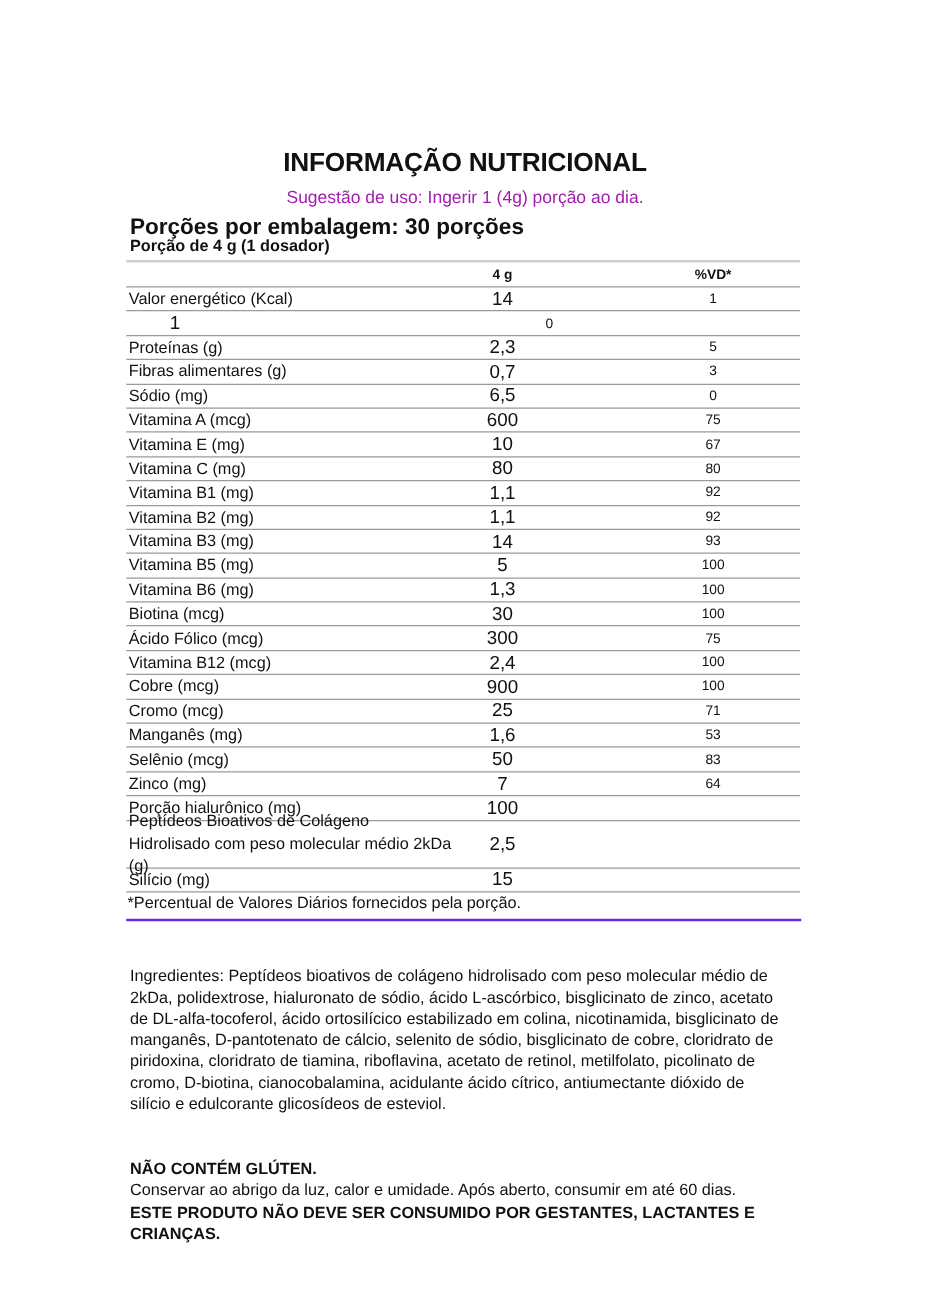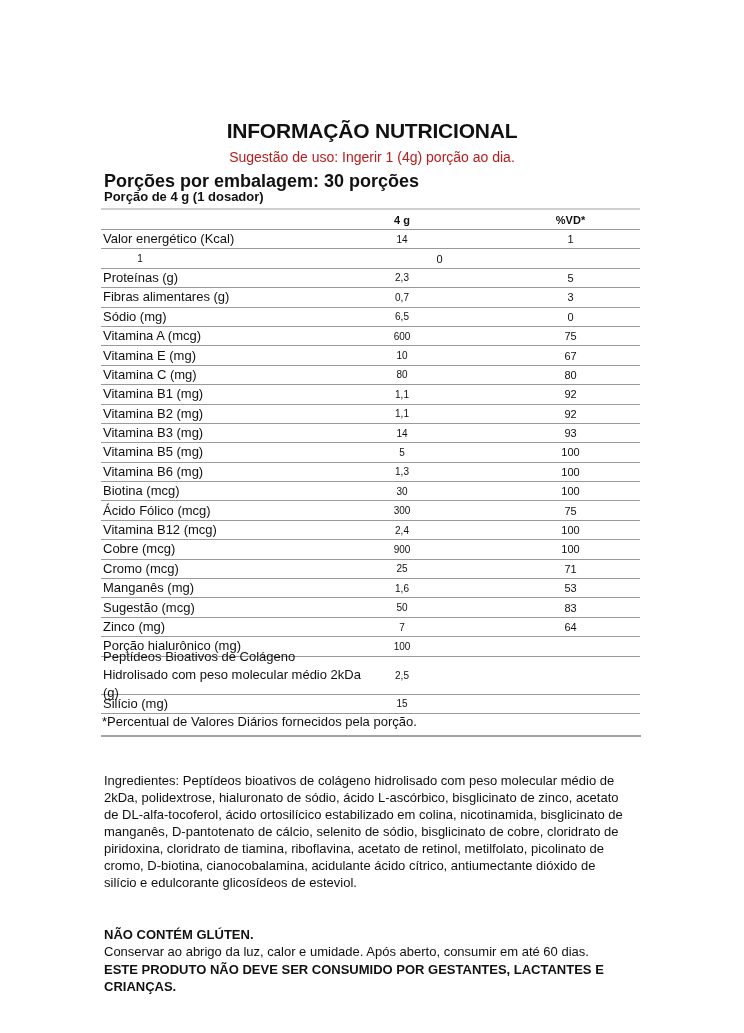--- a/index.html
+++ b/index.html
@@ -1,30 +1,30 @@
 <!DOCTYPE html>
 <html><head>
   <meta charset="utf-8">
   <style>
     html, body { margin: 0; padding: 0; background: #ffffff; }
     body { width: 744px; height: 1033px; position: relative; font-family: "Liberation Sans", sans-serif; color: #111; }
     .title { position: absolute; top: 119px; left: 0; width: 744px; text-align: center; font-size: 21px; font-weight: bold; letter-spacing: -0.2px; }
-    .subtitle { position: absolute; top: 149px; left: 0; width: 744px; text-align: center; font-size: 14px; color: #b91c1c; }
+    .subtitle { position: absolute; top: 149px; left: 0; width: 744px; text-align: center; font-size: 14px; color: #a21caf; }
     .serv1 { position: absolute; top: 171px; left: 104px; font-size: 18px; font-weight: bold; }
     .serv2 { position: absolute; top: 189px; left: 104px; font-size: 13px; font-weight: bold; }
     .table { position: absolute; top: 208px; left: 101px; width: 539px; border-top: 2px solid #cfcfcf; }
     .row { display: flex; align-items: center; border-bottom: 1px solid #9a9a9a; height: 18.4px; font-size: 13px; }
     .row.head { font-weight: bold; font-size: 11px; height: 19px; }
     .row.tall { height: 37px; }
     .c1 { width: 260px; padding-left: 2px; line-height: 18px; }
-    .c2 { width: 78px; text-align: center; font-size: 10px; }
+    .c2 { width: 78px; text-align: center; font-size: 15px; }
     .c3 { flex: 1; text-align: center; font-size: 11px; padding-left: 60px; box-sizing: border-box; }
     .row.head .c2, .row.head .c3 { font-size: 11px; }
     .foot { position: absolute; left: 101px; width: 539px; font-size: 13px; line-height: 17.5px; color: #111; }
-    .foot1 { top: 713px; border-bottom: 2px solid #a3a3a3; padding-bottom: 4px; padding-left: 1px; }
+    .foot1 { top: 713px; border-bottom: 2px solid #6d28d9; padding-bottom: 4px; padding-left: 1px; }
     .ingr { position: absolute; top: 772px; left: 104px; width: 520px; font-size: 13px; line-height: 17px; }
     .ingr b { font-weight: normal; }
     .gluten { position: absolute; top: 927px; left: 104px; font-size: 13px; font-weight: bold; }
     .conserve { position: absolute; top: 944px; left: 104px; font-size: 13px; }
     .warning { position: absolute; top: 961px; left: 104px; width: 520px; font-size: 13px; font-weight: bold; line-height: 17px; }
   </style>
 </head>
 <body>
 
 <div class="title">INFORMAÇÃO NUTRICIONAL</div>
@@ -127,21 +127,21 @@
         <div class="c1">Cromo (mcg)</div>
         <div class="c2">25</div>
         <div class="c3">71</div>
       </div>
       <div class="row">
         <div class="c1">Manganês (mg)</div>
         <div class="c2">1,6</div>
         <div class="c3">53</div>
       </div>
       <div class="row">
-        <div class="c1">Sugestão (mcg)</div>
+        <div class="c1">Selênio (mcg)</div>
         <div class="c2">50</div>
         <div class="c3">83</div>
       </div>
       <div class="row">
         <div class="c1">Zinco (mg)</div>
         <div class="c2">7</div>
         <div class="c3">64</div>
       </div>
       <div class="row">
         <div class="c1">Porção hialurônico (mg)</div>

